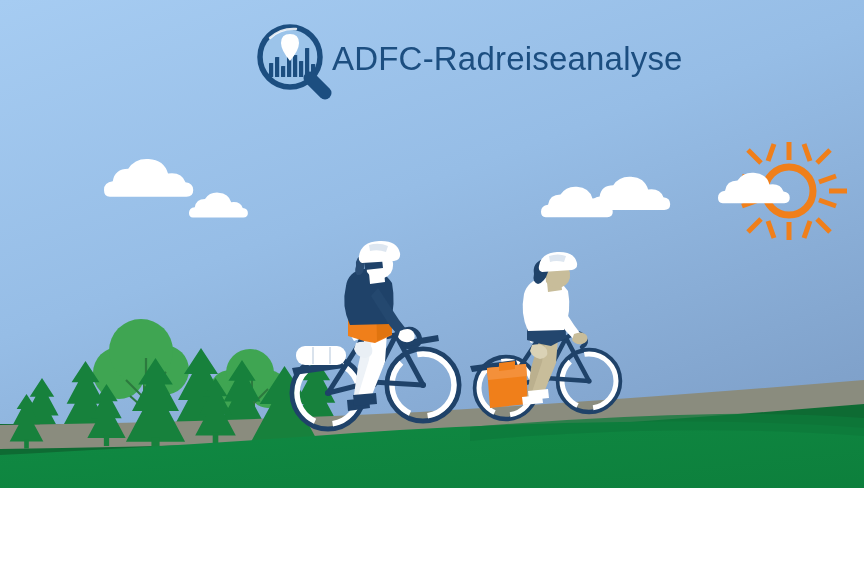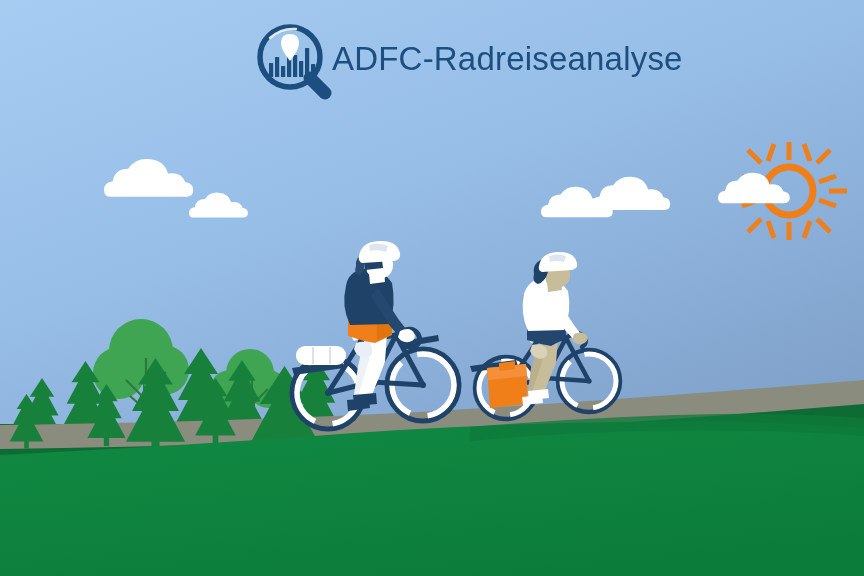--- a/index.html
+++ b/index.html
@@ -1,19 +1,19 @@
 <!DOCTYPE html>
 <html><head>
 <meta charset="utf-8">
 <style>
   html,body{margin:0;padding:0;background:#fff;}
   body{font-family:"Liberation Sans", sans-serif;}
   #scene{
     position:relative;
-    width:864px;height:576px;
+    width:864px;height:488px;
     overflow:hidden;
   }
   #scene svg{display:block;width:864px;height:576px;}
   .title-text{
     font-family:"Liberation Sans", sans-serif;
     font-size:33px;
     letter-spacing:0.2px;
     fill:#1C4E80;
   }
 </style>

